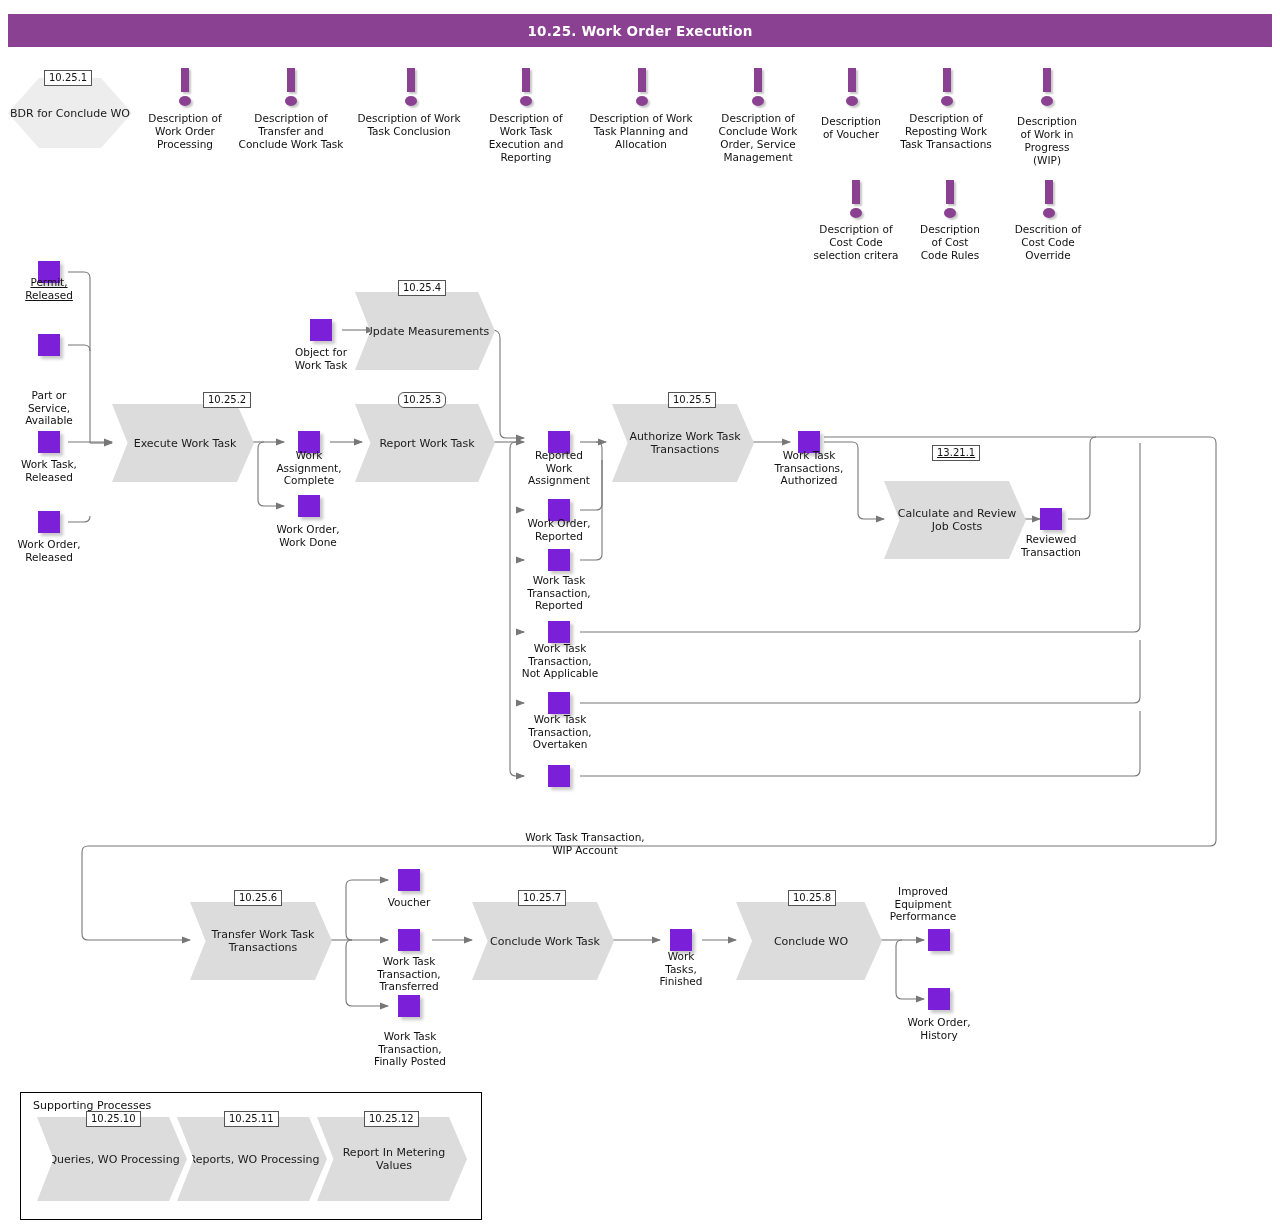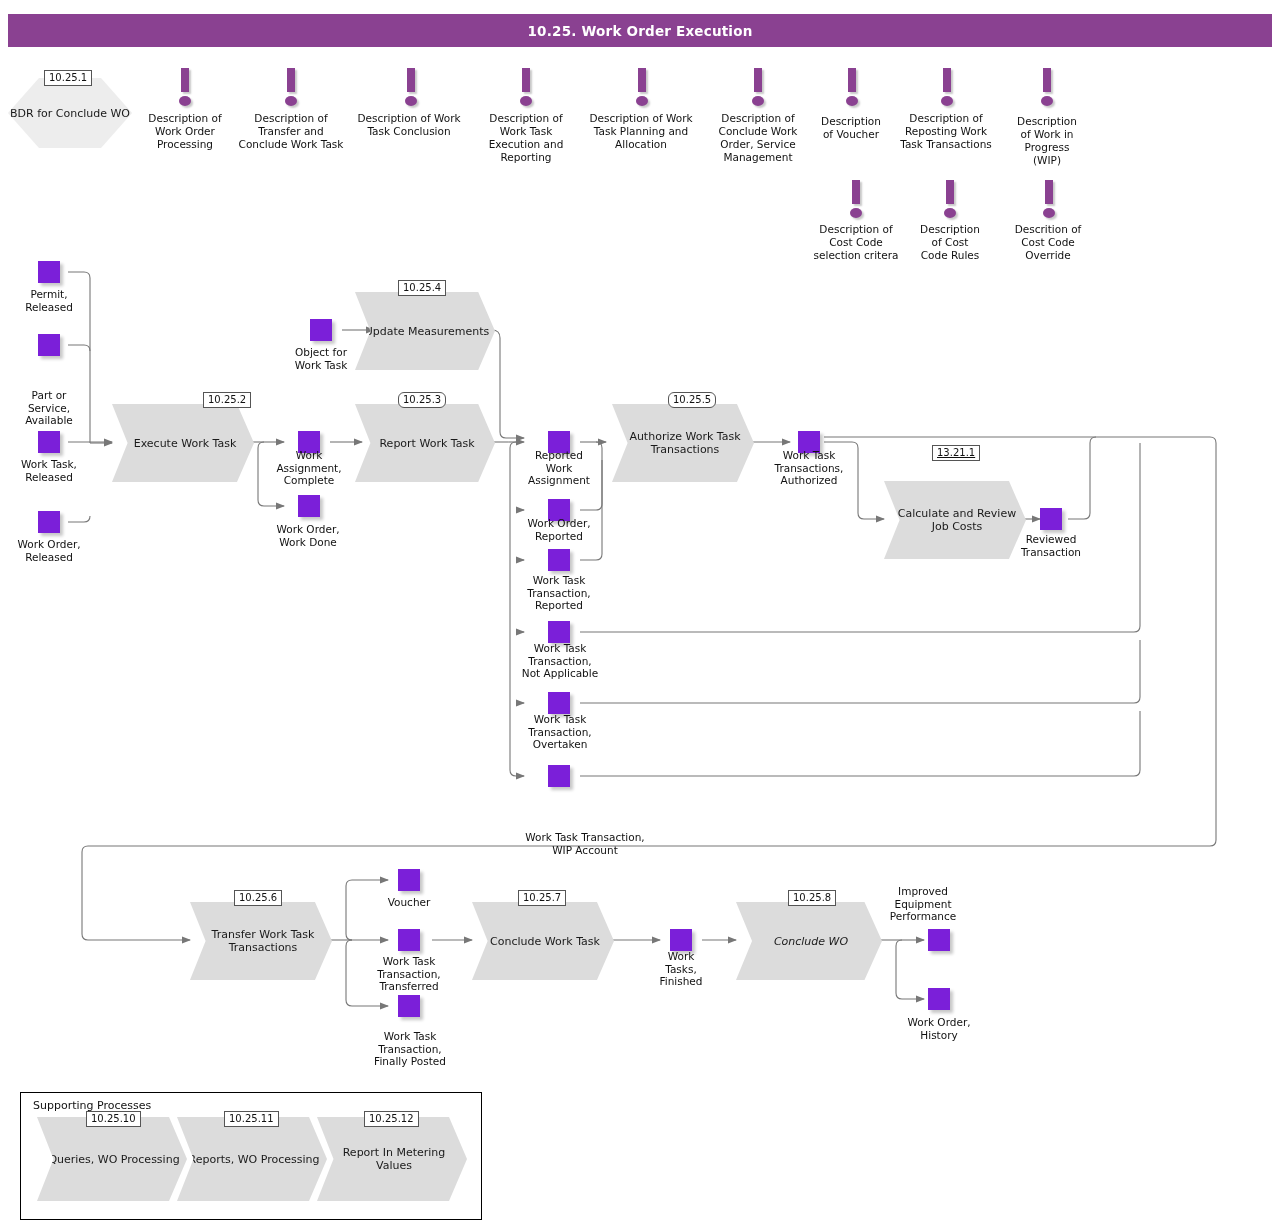--- a/index.html
+++ b/index.html
@@ -278,21 +278,21 @@
         <div class="bar"></div>
         <div class="dot"></div>
       </div>
     <div class="excl-label" style="left:999px;top:223px;width:98px;">Descrition of
 Cost Code
 Override</div>
   </div>
 
   <div class="node">
     <div class="sq" style="left:38px;top:261px;"></div>
-    <div class="lbl" style="left:4px;top:288px;width:90px;">Permit,
+    <div class="lbl" style="left:4px;top:276px;width:90px;text-decoration:underline;">Permit,
 Released</div>
   </div>
   <div class="node">
     <div class="sq" style="left:38px;top:334px;"></div>
     <div class="lbl" style="left:4px;top:361px;width:90px;margin-top:28px;">Part or
 Service,
 Available</div>
   </div>
   <div class="node">
     <div class="sq" style="left:38px;top:431px;"></div>
@@ -381,21 +381,21 @@
     <div class="lbl" style="left:500px;top:831px;width:170px;">Work Task Transaction,
 WIP Account</div>
   </div>
 
   <div class="node">
     <div class="proc" style="left:612px;top:404px;width:142px;height:78px;">
       <span class="ptxt">Authorize Work
 Task
 Transactions</span>
     </div>
-    <div class="badge" style="left:668px;top:392px;border-radius:6px;">10.25.5</div>
+    <div class="badge" style="left:668px;top:392px;">10.25.5</div>
   </div>
 
   <div class="node">
     <div class="sq" style="left:798px;top:431px;"></div>
     <div class="lbl" style="left:760px;top:449px;width:98px;">Work Task
 Transactions,
 Authorized</div>
   </div>
 
   <div class="node">
@@ -448,21 +448,21 @@
   </div>
 
   <div class="node">
     <div class="sq" style="left:670px;top:929px;"></div>
     <div class="lbl" style="left:644px;top:950px;width:74px;">Work
 Tasks,
 Finished</div>
   </div>
 
   <div class="node">
-    <div class="proc" style="left:736px;top:902px;width:146px;height:78px;font-style:italic;">
+    <div class="proc" style="left:736px;top:902px;width:146px;height:78px;">
       <span class="ptxt">Conclude WO</span>
     </div>
     <div class="badge" style="left:788px;top:890px;">10.25.8</div>
   </div>
 
   <div class="node">
     <div class="sq" style="left:928px;top:929px;"></div>
     <div class="lbl" style="left:874px;top:885px;width:98px;">Improved
 Equipment
 Performance</div>

